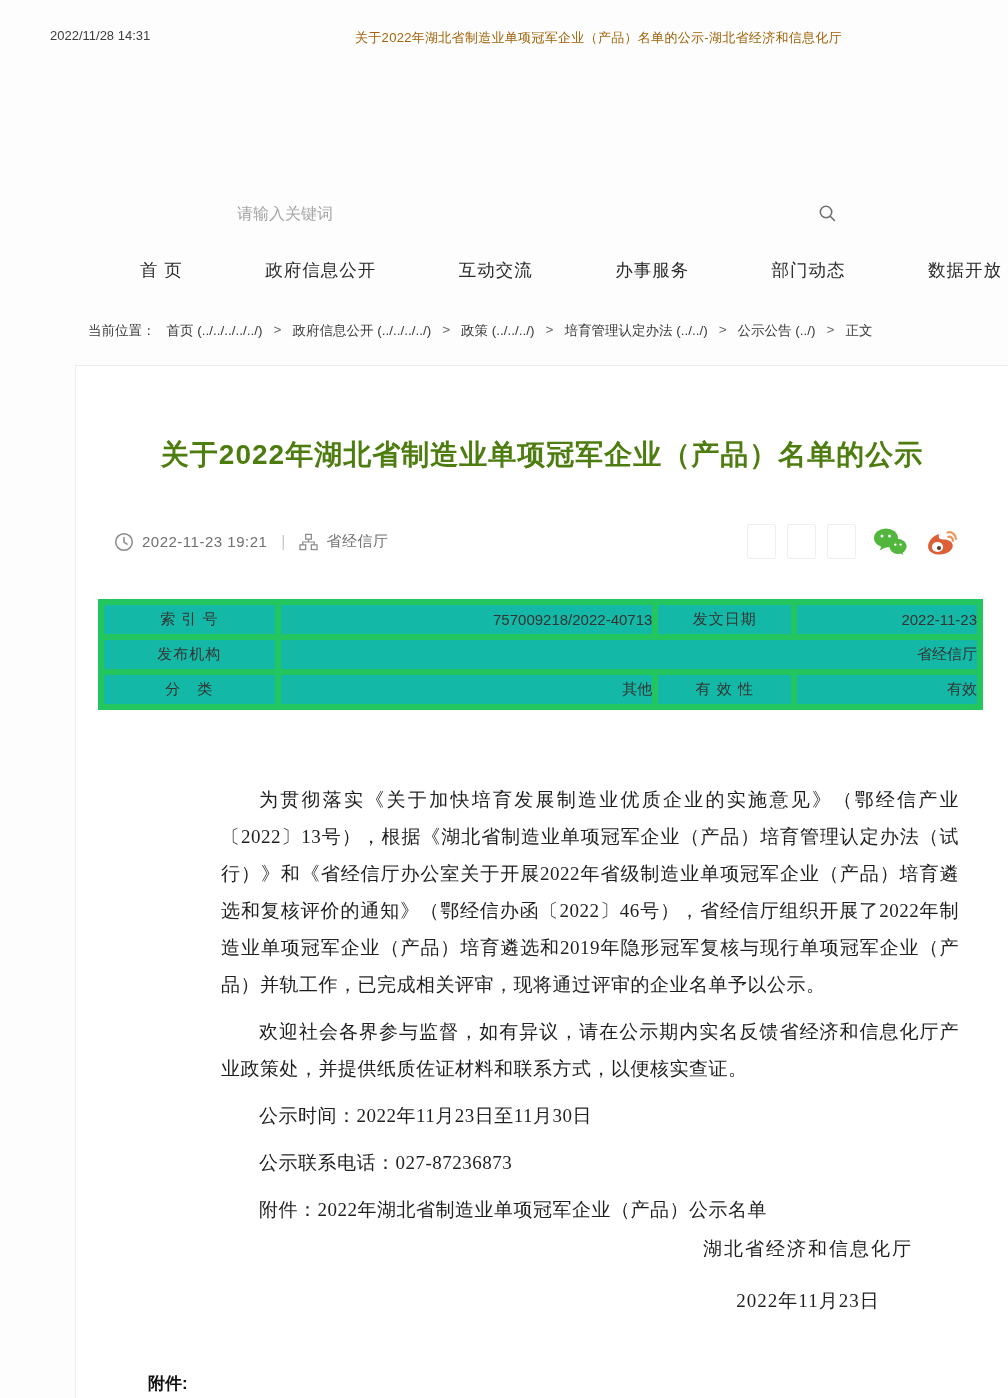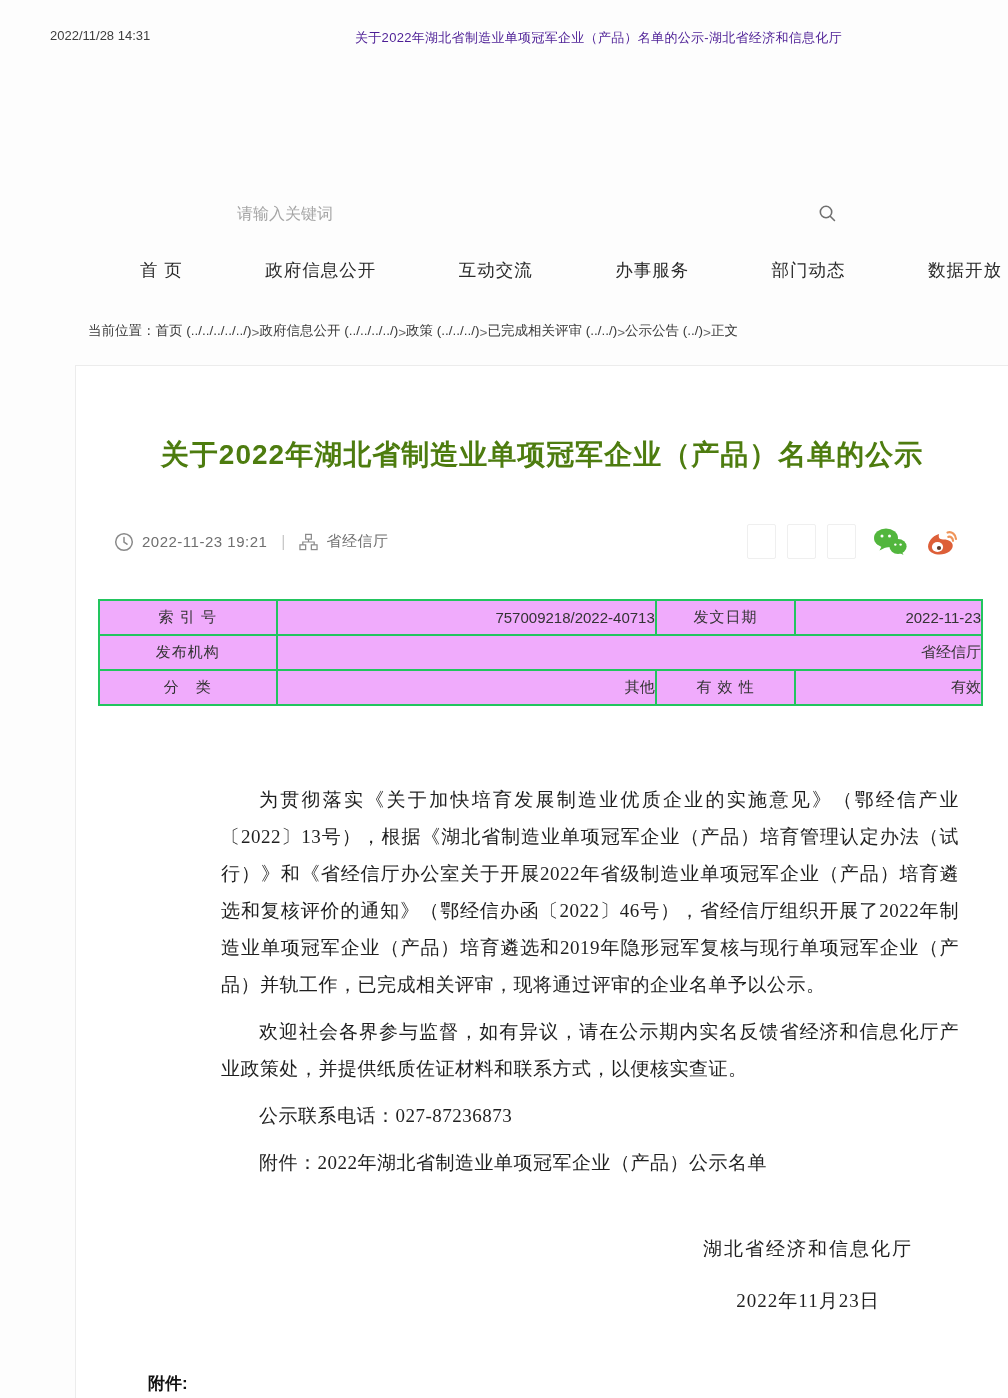--- a/index.html
+++ b/index.html
@@ -4,55 +4,55 @@
 <style>
   * { margin:0; padding:0; box-sizing:border-box; }
   html,body { background:#fff; }
   .page {
     position:relative; width:1008px; height:1398px; margin:0 auto;
     background:#fdfdfd; overflow:hidden;
     font-family:"Liberation Sans","DejaVu Sans",sans-serif; color:#333;
   }
   
   .ph-time { position:absolute; top:28px; left:50px; font-size:13px; color:#3d3d3d; }
-  .ph-title { position:absolute; top:29px; left:355px; font-size:13px; color:#4c1d95; letter-spacing:0.3px; }
+  .ph-title { position:absolute; top:29px; left:355px; font-size:13px; color:#a16207; letter-spacing:0.3px; }
 
   
   .search-row { position:absolute; top:200px; left:237px; width:610px; height:28px; display:flex; align-items:center;justify-content:center; }
   .search-input { flex:1; border:none; outline:none; background:transparent; font-size:16px; color:#444;
                   font-family:"Liberation Sans","DejaVu Sans",sans-serif; }
   .search-input::placeholder { color:#a5a5a5; }
   .search-btn { position:absolute; top:203px; left:815px; width:24px; height:24px; border:none; background:transparent; cursor:pointer; }
 
   
   .nav-row { position:absolute; top:258px; left:140px; width:862px; display:flex; justify-content:space-between; }
   .nav-item { font-size:17.5px; color:#292929; letter-spacing:1px; cursor:pointer; white-space:nowrap; }
 
   
-  .breadcrumb { position:absolute; top:322px; left:88px; width:910px; font-size:13.5px; color:#3a3a3a; display:flex; white-space:nowrap;align-items:flex-end; }
+  .breadcrumb { position:absolute; top:322px; left:88px; width:910px; font-size:13.5px; color:#3a3a3a; display:flex; gap:11px; white-space:nowrap; }
   .crumb-sep { color:#6a6a6a; }
   .crumb-link { color:#3a3a3a; cursor:pointer; }
 
   
   .card { position:absolute; top:365px; left:75px; width:933px; height:1033px; background:#fff;
           border-top:1px solid #ececec; border-left:1px solid #ececec; }
   .article-title { position:absolute; top:70px; left:0; width:100%; text-align:center;
                    font-size:28px; font-weight:bold; color:#4d7c0f; letter-spacing:1px; }
 
   .meta-row { position:absolute; top:158px; left:38px; right:50px; display:flex; align-items:center;justify-content:flex-end; }
   .meta-left { display:flex; align-items:center; font-size:15px; color:#6f6f6f; }
   .meta-left .txt { margin-left:8px; letter-spacing:0.5px; }
   .meta-sep { margin:0 14px; color:#c9c9c9; font-size:16px; }
   .meta-right { margin-left:auto; display:flex; align-items:center; gap:11px; }
   .share-box { width:29px; height:35px; border:1px solid #efefef; background:#fff; border-radius:2px; cursor:pointer; }
   .share-ic { width:34px; height:30px; cursor:pointer; margin-left:6px; }
 
   .meta-table { position:absolute; top:233px; left:22px; width:885px; border-collapse:collapse;
                 font-size:15px; color:#333; }
-  .meta-table td { border:2px solid #22c55e; height:35px; background:#f0abfc; }
+  .meta-table td { border:6px solid #22c55e; height:35px; background:#14b8a6; }
   .meta-table td.lbl { text-align:center; letter-spacing:1px; color:#333; }
   .meta-table td.val { text-align:right; padding-left:10px; }
   .c1 { width:178px; } .c2 { width:380px; } .c3 { width:140px; } .c4 { width:187px; }
 
   .body-block { position:absolute; top:415px; left:105px; width:738px;
                 font-family:"Liberation Serif","DejaVu Serif",serif; font-size:19px; color:#1f1f1f;
                 line-height:37px; text-align:justify; letter-spacing:0.5px;margin-left:40px; }
   .body-block p { text-indent:2em; margin:0 0 10px 0; }
   .body-block p.info { margin-bottom:10px; text-align:left; }
 
@@ -92,21 +92,21 @@
   </div>
 
   <div class="breadcrumb">
     <span>当前位置：</span>
     <span class="crumb-link">首页 (../../../../../)</span>
     <span class="crumb-sep">&gt;</span>
     <span class="crumb-link">政府信息公开 (../../../../)</span>
     <span class="crumb-sep">&gt;</span>
     <span class="crumb-link">政策 (../../../)</span>
     <span class="crumb-sep">&gt;</span>
-    <span class="crumb-link">已完成相关评审 (../../)</span>
+    <span class="crumb-link">培育管理认定办法 (../../)</span>
     <span class="crumb-sep">&gt;</span>
     <span class="crumb-link">公示公告 (../)</span>
     <span class="crumb-sep">&gt;</span>
     <span>正文</span>
   </div>
 
   <div class="card">
 
     <h1 class="article-title">关于2022年湖北省制造业单项冠军企业（产品）名单的公示</h1>
 
@@ -175,20 +175,21 @@
         <td class="val c2">其他</td>
         <td class="lbl c3">有 效 性</td>
         <td class="val c4">有效</td>
       </tr>
     </tbody>
       </table>
 
     <div class="body-block">
       <p>为贯彻落实《关于加快培育发展制造业优质企业的实施意见》（鄂经信产业〔2022〕13号），根据《湖北省制造业单项冠军企业（产品）培育管理认定办法（试行）》和《省经信厅办公室关于开展2022年省级制造业单项冠军企业（产品）培育遴选和复核评价的通知》（鄂经信办函〔2022〕46号），省经信厅组织开展了2022年制造业单项冠军企业（产品）培育遴选和2019年隐形冠军复核与现行单项冠军企业（产品）并轨工作，已完成相关评审，现将通过评审的企业名单予以公示。</p>
       <p>欢迎社会各界参与监督，如有异议，请在公示期内实名反馈省经济和信息化厅产业政策处，并提供纸质佐证材料和联系方式，以便核实查证。</p>
+      <p class="info">公示时间：2022年11月23日至11月30日</p>
       <p class="info">公示联系电话：027-87236873</p>
       <p class="info">附件：2022年湖北省制造业单项冠军企业（产品）公示名单</p>
     </div>
 
     <div class="signature">
       <div>湖北省经济和信息化厅</div>
       <div class="sig-date">2022年11月23日</div>
     </div>
 
     <div class="attachment-heading">附件:</div>

